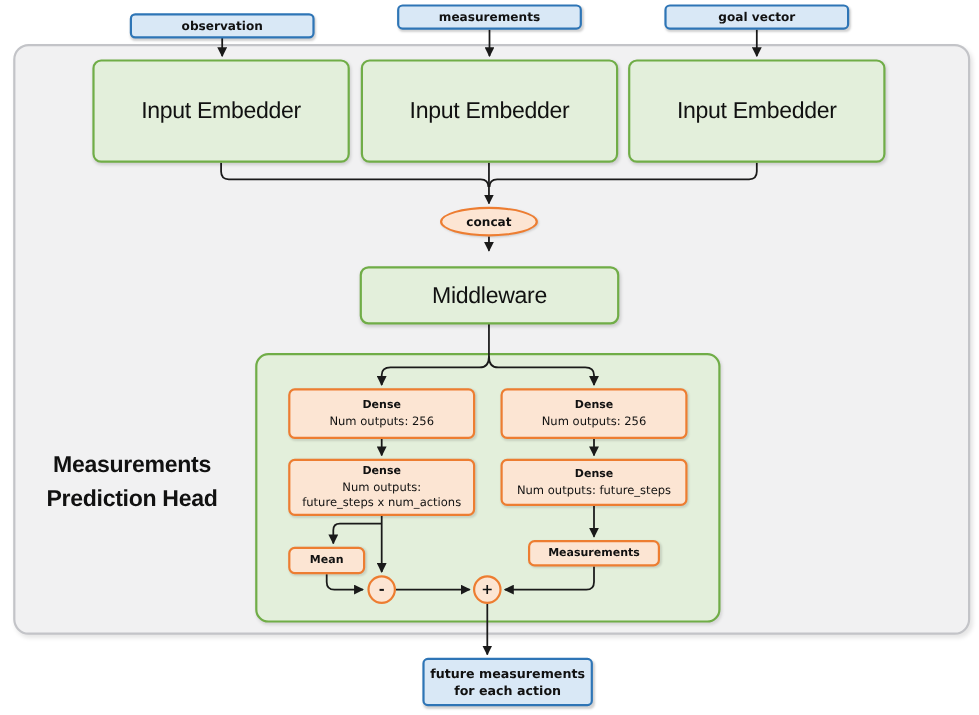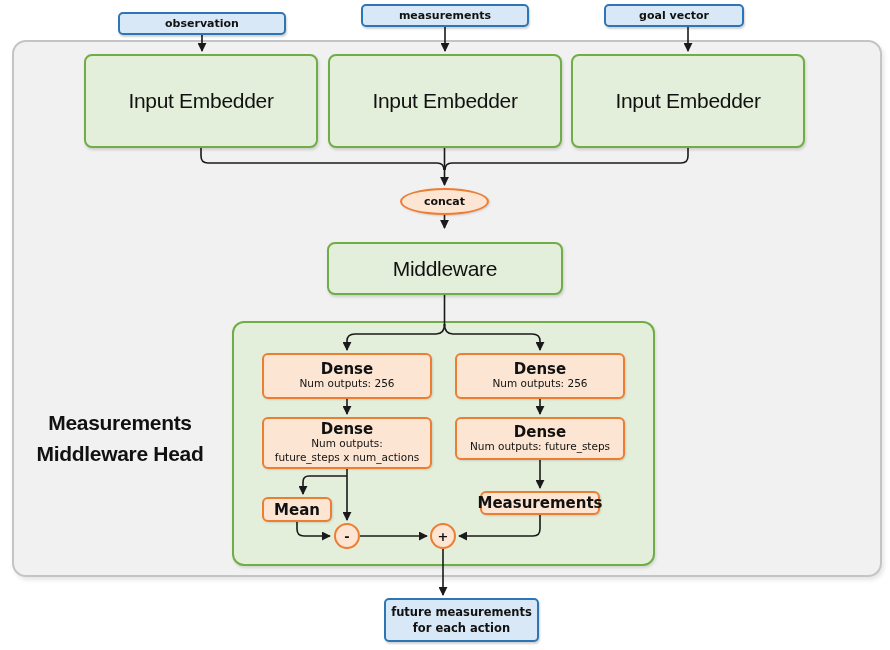--- a/index.html
+++ b/index.html
@@ -45,21 +45,21 @@
     box-shadow:1px 2px 3px rgba(0,0,0,0.15);
   }
   .orange-box {
     background:var(--orange-fill,#fce5d3);
     border:2.5px solid var(--orange-border,#ed7d31);
     border-radius:6px;
     font-family:"DejaVu Sans", sans-serif;
     font-size:10.5px; line-height:14px;
     box-shadow:1px 1px 2px rgba(0,0,0,0.12);
   }
-  .orange-box .t { font-weight:bold; font-size:15px; }
+  .orange-box .t { font-weight:bold; font-size:10px; }
   .ellipse {
     background:var(--orange-fill,#fce5d3);
     border:2.5px solid var(--orange-border,#ed7d31);
     border-radius:50%;
     font-family:"DejaVu Sans", sans-serif;
     font-weight:bold; font-size:11px;
     box-shadow:1px 1px 2px rgba(0,0,0,0.15);
   }
   .op-circle {
     background:var(--orange-fill,#fce5d3);
@@ -80,21 +80,21 @@
 <body>
 
 <div id="stage">
 
   <div class="outer-panel"></div>
 
   <div class="inner-panel"></div>
 
   <div class="head-title">
     <div>Measurements</div>
-    <div>Middleware Head</div>
+    <div>Prediction Head</div>
   </div>
 
   <svg class="wires" viewBox="0 0 890 650">
     <defs>
       <marker id="ah" viewBox="0 0 10 10" refX="9" refY="5" markerWidth="9" markerHeight="9" markerUnits="userSpaceOnUse" orient="auto-start-reverse">
         <path d="M0,0 L10,5 L0,10 Z" style="fill:#1a1a1a; stroke:none;"></path>
       </marker>
     </defs>
 
     <path d="M202,27 V51" marker-end="url(#ah)"></path>
@@ -125,21 +125,21 @@
 
     <path d="M443,549 V595" marker-end="url(#ah)"></path>
   </svg>
 
   <div class="node chip" style="left:118px; top:12px; width:168px; height:23px;">
     <span>observation</span>
   </div>
   <div class="node chip" style="left:361px; top:4px; width:168px; height:23px;">
     <span>measurements</span>
   </div>
-  <div class="node chip" style="left:604px; top:4px; width:140px; height:23px;">
+  <div class="node chip" style="left:604px; top:4px; width:168px; height:23px;">
     <span>goal vector</span>
   </div>
 
   <div class="node green-box" style="left:84px; top:54px; width:234px; height:94px;">
     <span>Input Embedder</span>
   </div>
   <div class="node green-box" style="left:328px; top:54px; width:234px; height:94px;">
     <span>Input Embedder</span>
   </div>
   <div class="node green-box" style="left:571px; top:54px; width:234px; height:94px;">

